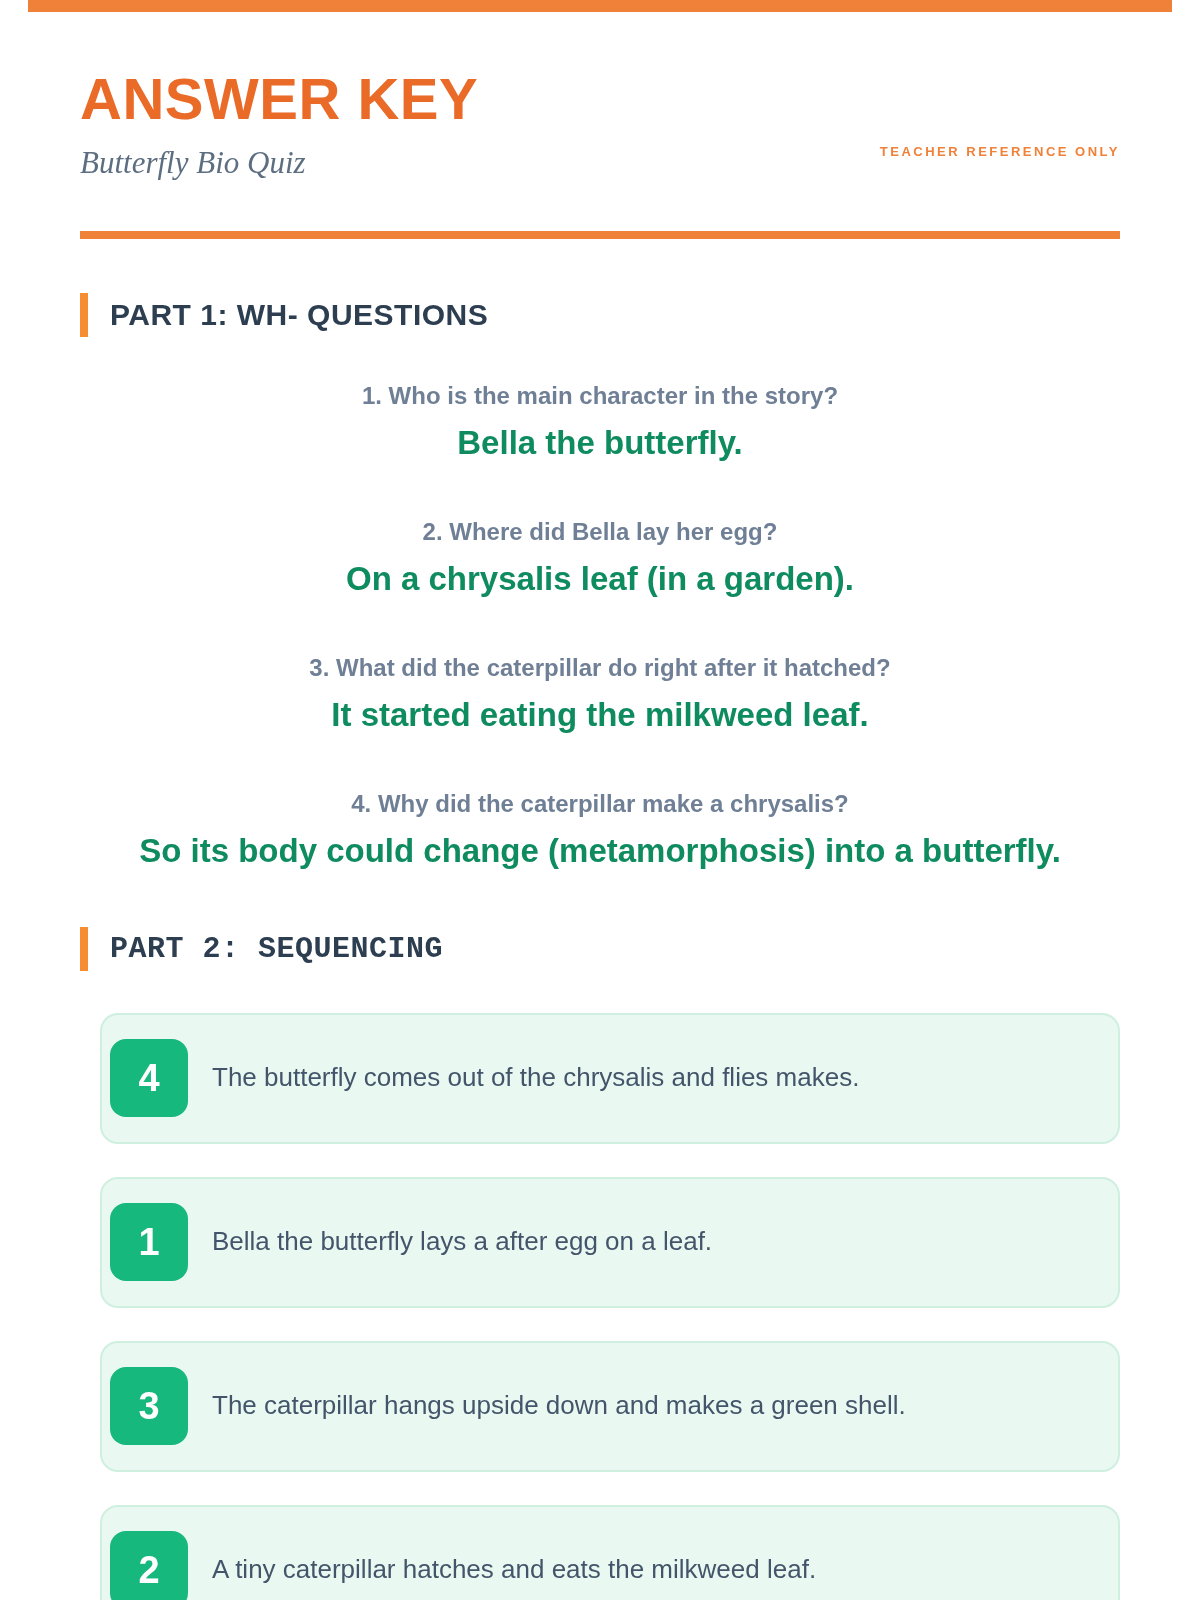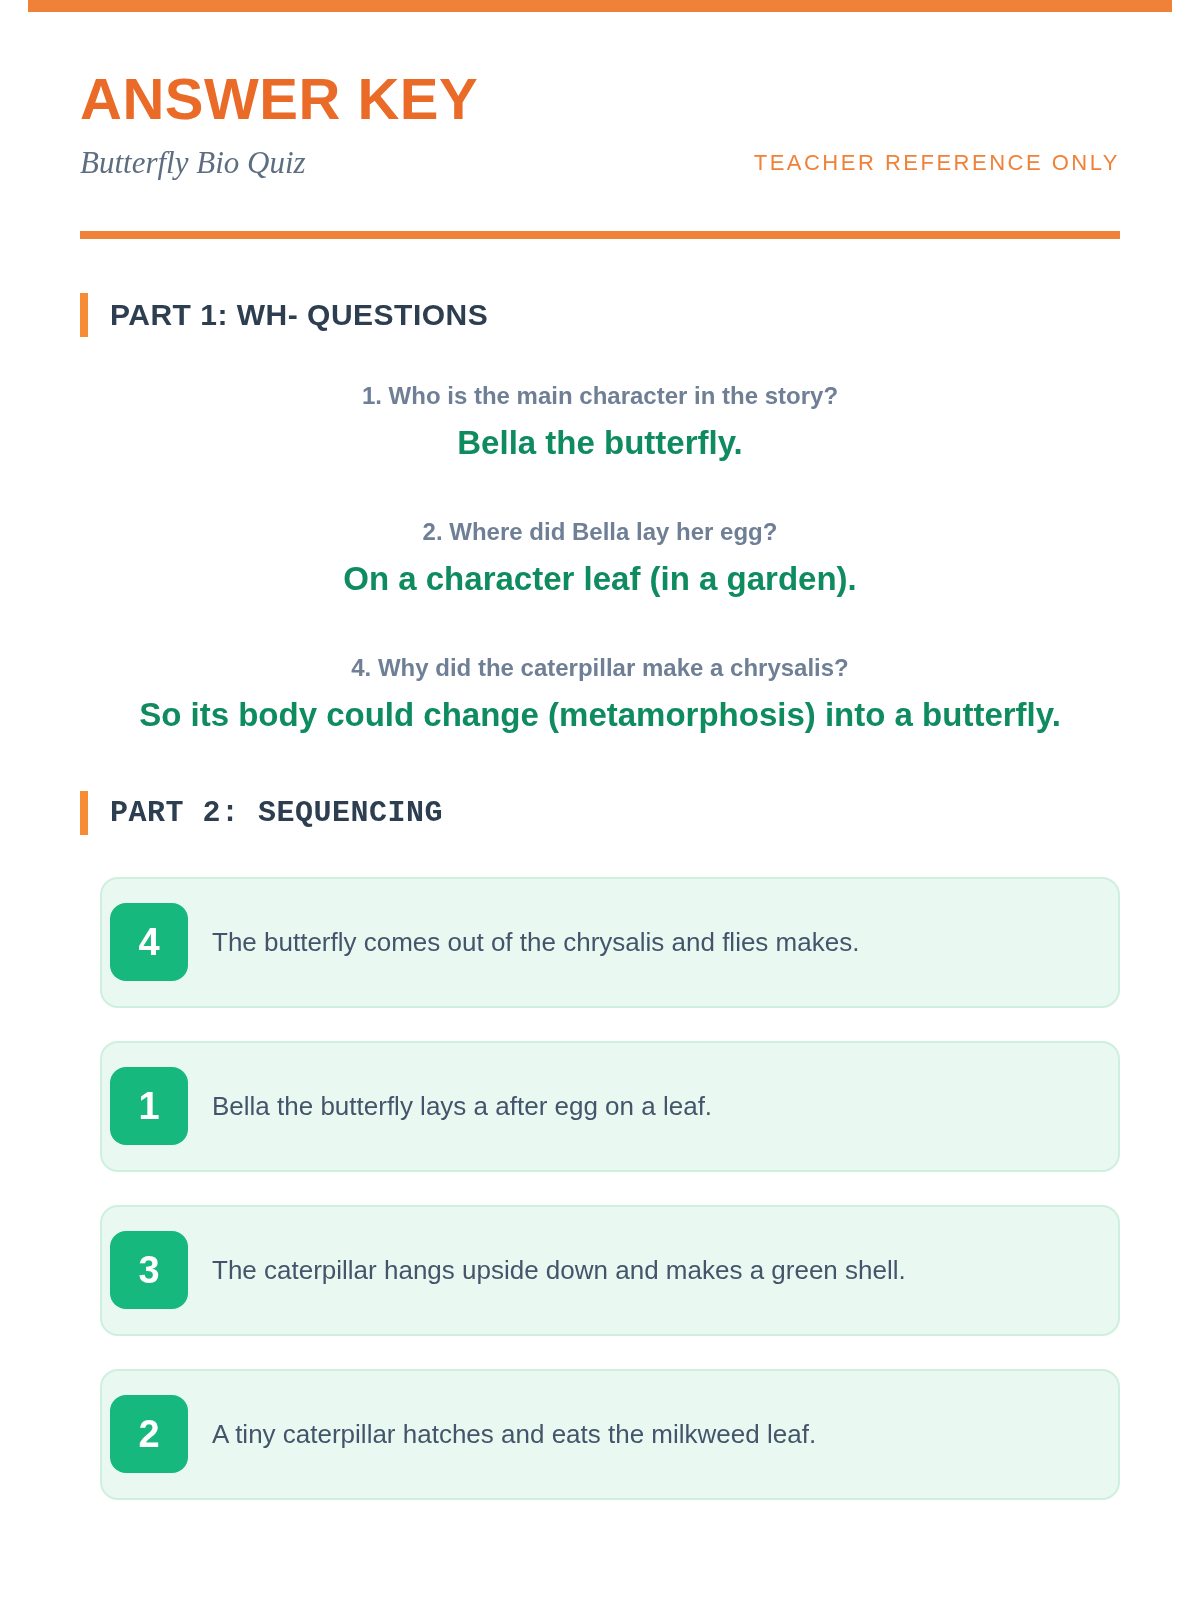--- a/index.html
+++ b/index.html
@@ -10,28 +10,28 @@
   }
   .top-bar{
     height:12px;margin:0 28px;background:var(--accentOrange);
   }
   .content{padding:0 80px;}
   .title{
     margin:58px 0 0 0;font-size:58px;font-weight:800;letter-spacing:0.5px;
     color:var(--titleOrange);line-height:1;
   }
   .sub-row{
-    display:flex;justify-content:space-between;align-items:center;margin-top:16px;
+    display:flex;justify-content:space-between;align-items:flex-start;margin-top:16px;
   }
   .subtitle{
     font-family:"Liberation Serif", serif;font-style:italic;
     font-size:31px;color:#5D6E81;line-height:1.2;
   }
   .ref-badge{
-    font-size:22px;font-weight:400;letter-spacing:2.5px;color:var(--accentOrange);
+    font-size:13px;font-weight:700;letter-spacing:2.5px;color:var(--accentOrange);
   }
   .divider{
     height:8px;background:var(--accentOrange);margin-top:50px;border:none;
   }
   .section-heading{
     display:flex;align-items:flex-end;
   }
   .section-heading.part1{margin-top:54px;}
   .section-heading.part2{margin-top:36px;font-family:Liberation Mono, monospace;}
   .heading-bar{
@@ -84,21 +84,25 @@
     <div class="heading-text">PART 1: WH- QUESTIONS</div>
   </div>
 
   <div class="qa-list">
     <div class="qa-item">
       <div class="qa-q">1. Who is the main character in the story?</div>
       <div class="qa-a">Bella the butterfly.</div>
     </div>
     <div class="qa-item">
       <div class="qa-q">2. Where did Bella lay her egg?</div>
-      <div class="qa-a">On a character leaf (in a garden).</div>
+      <div class="qa-a">On a chrysalis leaf (in a garden).</div>
+    </div>
+    <div class="qa-item">
+      <div class="qa-q">3. What did the caterpillar do right after it hatched?</div>
+      <div class="qa-a">It started eating the milkweed leaf.</div>
     </div>
     <div class="qa-item">
       <div class="qa-q">4. Why did the caterpillar make a chrysalis?</div>
       <div class="qa-a">So its body could change (metamorphosis) into a butterfly.</div>
     </div>
   </div>
 
   <div class="section-heading part2">
     <div class="heading-bar"></div>
     <div class="heading-text">PART 2: SEQUENCING</div>

